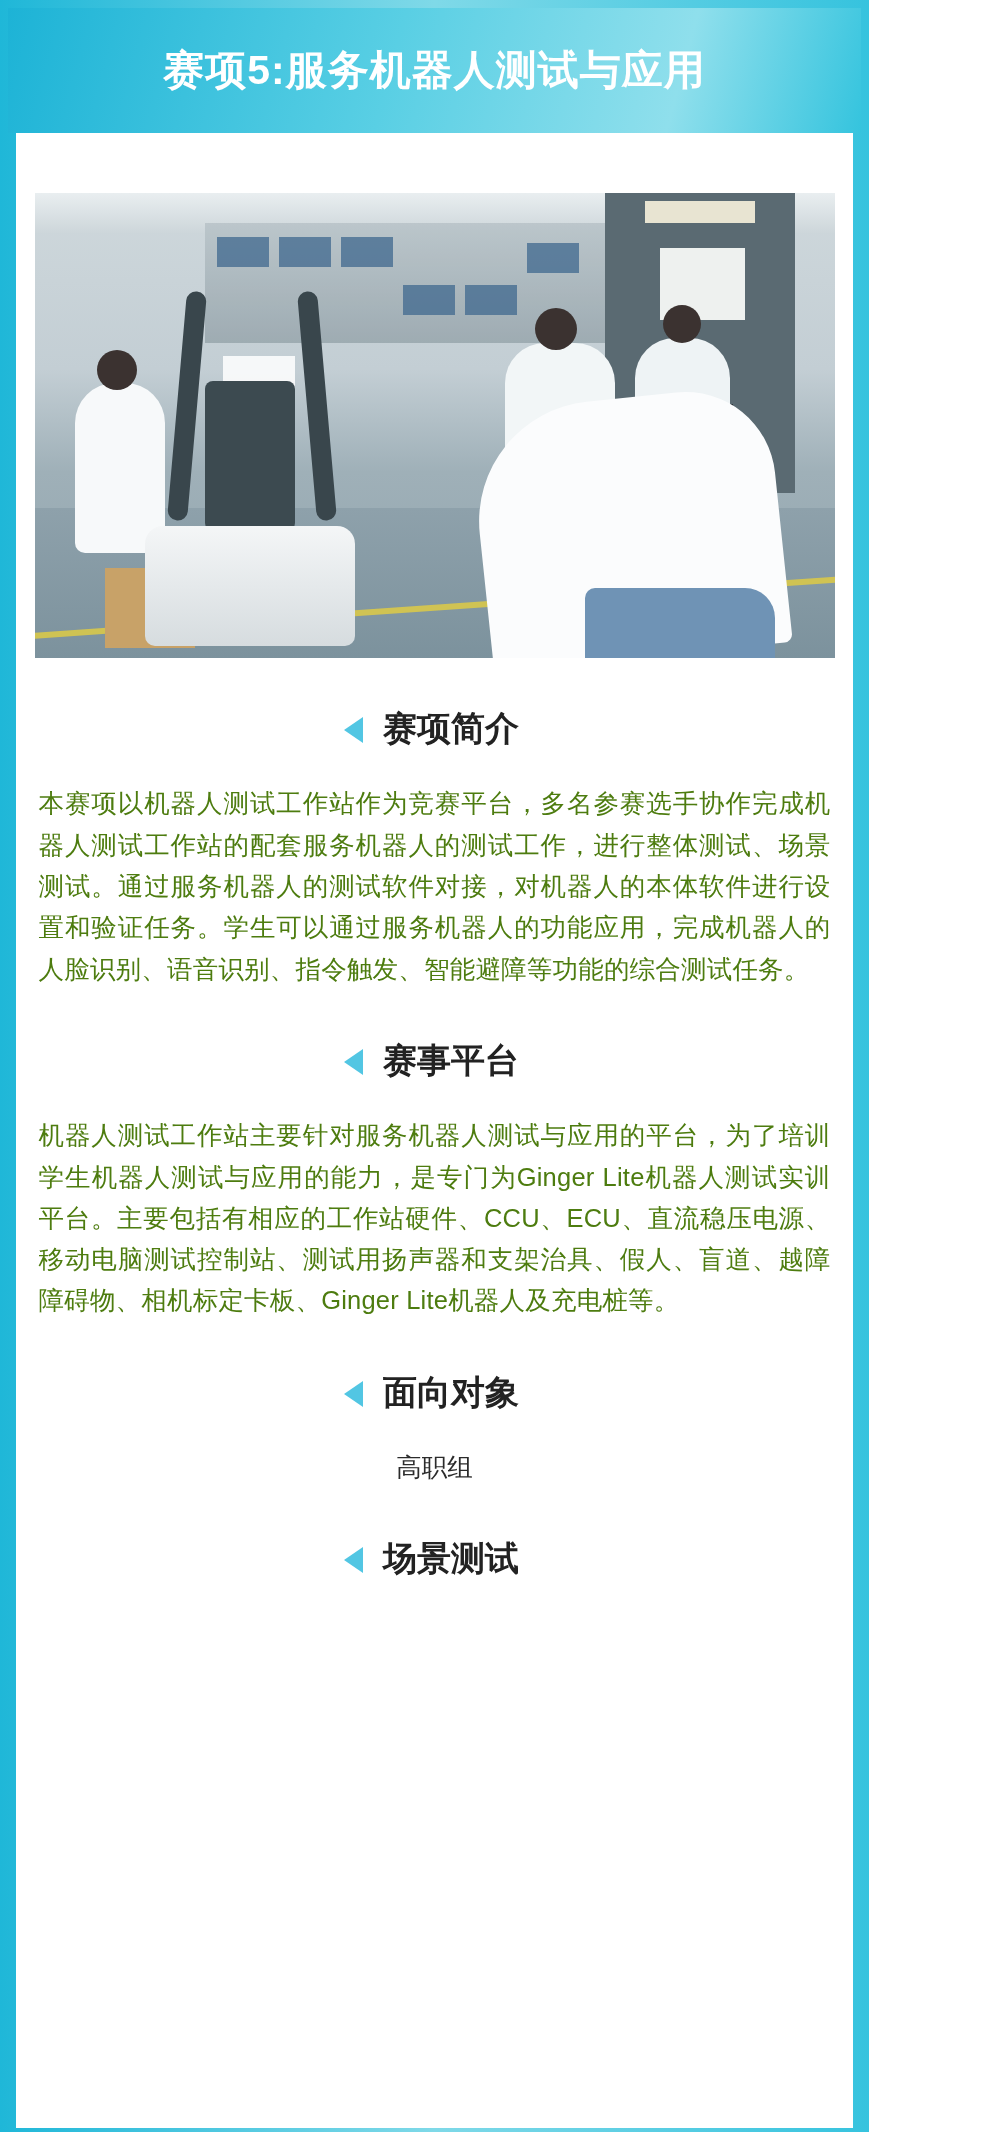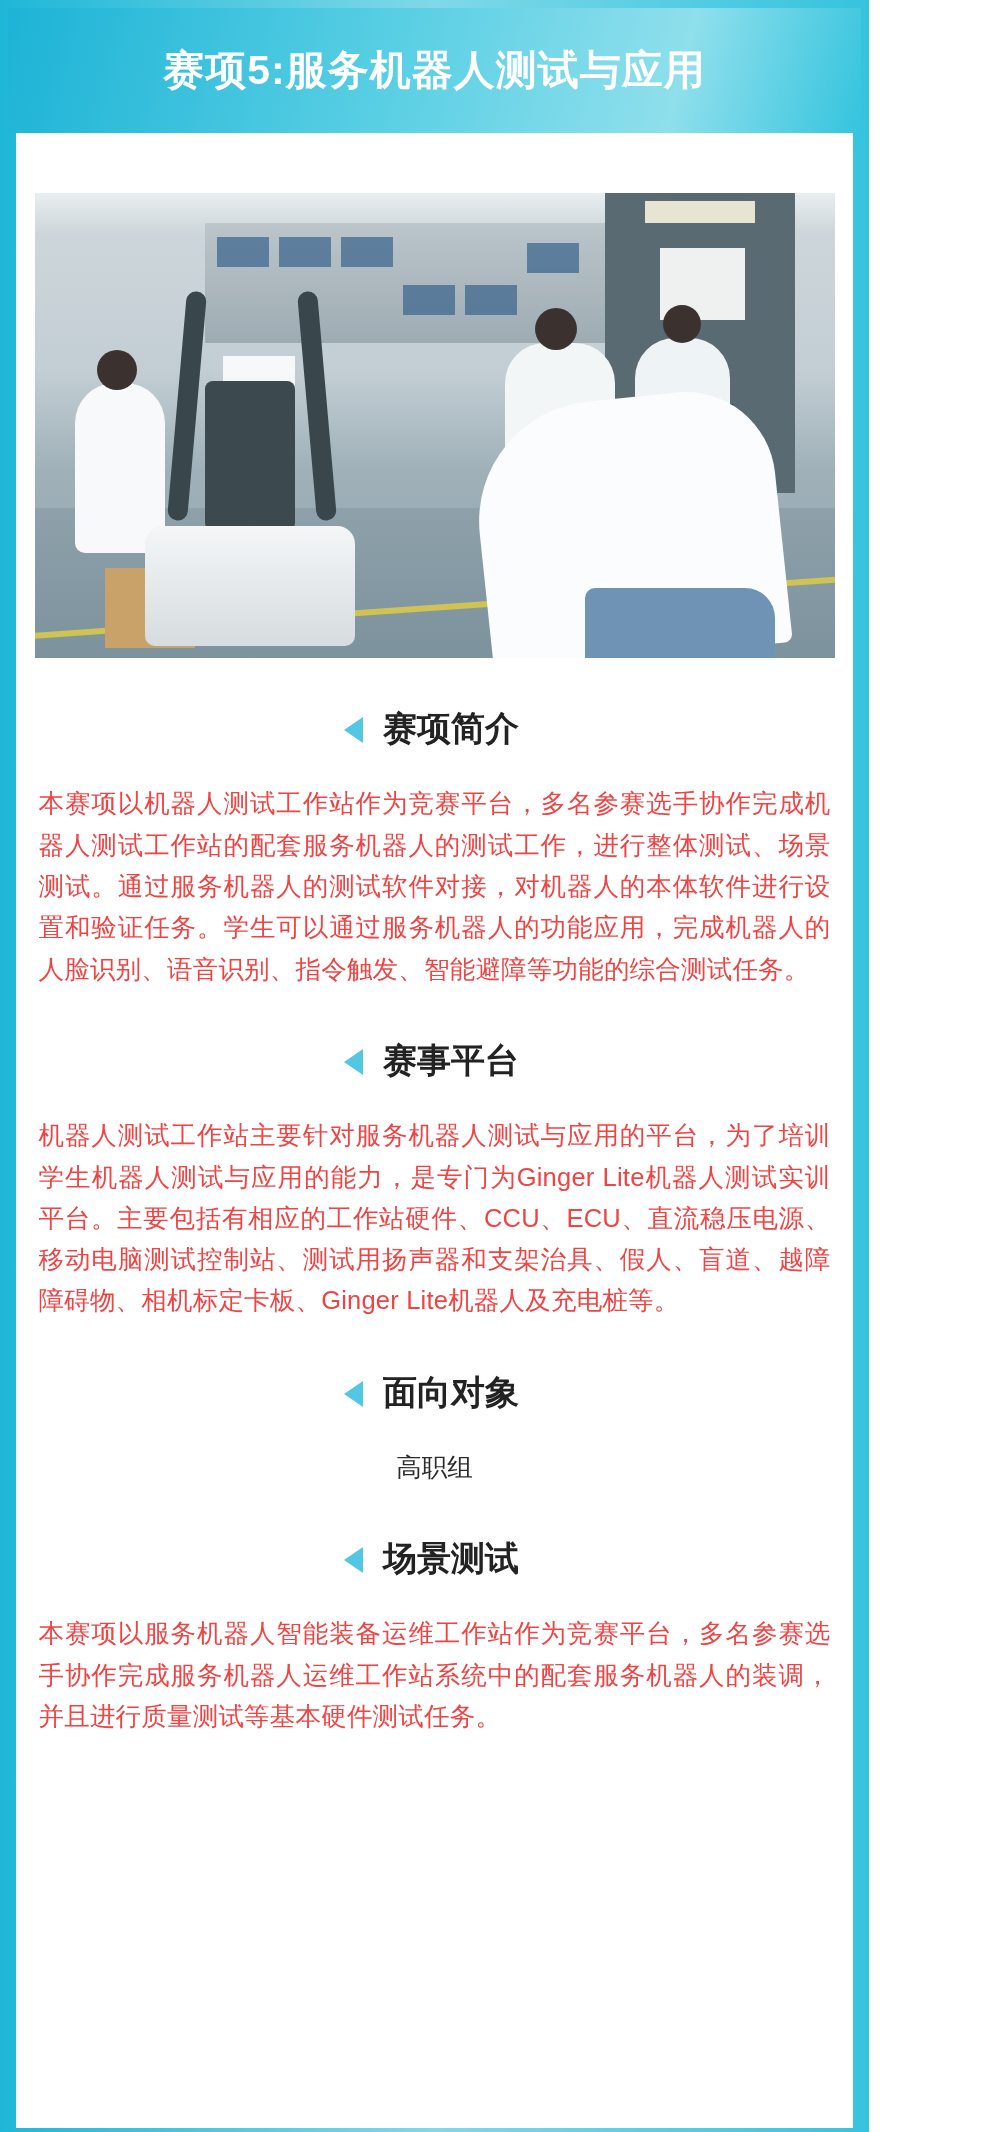--- a/index.html
+++ b/index.html
@@ -187,21 +187,21 @@
   .sec-title .underline {
     position: absolute;
     left: 0; right: -14px; bottom: 0;
     height: 9px;
     background: #8fe0f2;
     z-index: -1;
   }
   .body-text {
     font-size: 25.5px;
     line-height: 1.62;
-    color: #ef4444;
+    color: #4d7c0f;
     text-align: justify;
     padding: 0 4px;
     letter-spacing: .2px;
   }
   .center-text {
     text-align: center;
     font-size: 25.5px;
     color: #2b2b2b;
     line-height: 1.6;
   }
@@ -290,17 +290,16 @@
     </div>
 
     <div class="section">
       <div class="sec-head">
         <span class="tri"></span>
         <span class="sec-title">
           <span class="underline"></span>
           <span>场景测试</span>
         </span>
       </div>
-      <div class="body-text">本赛项以服务机器人智能装备运维工作站作为竞赛平台，多名参赛选手协作完成服务机器人运维工作站系统中的配套服务机器人的装调，并且进行质量测试等基本硬件测试任务。</div>
     </div>
 
   </div>
 </div>
 
 </body></html>

